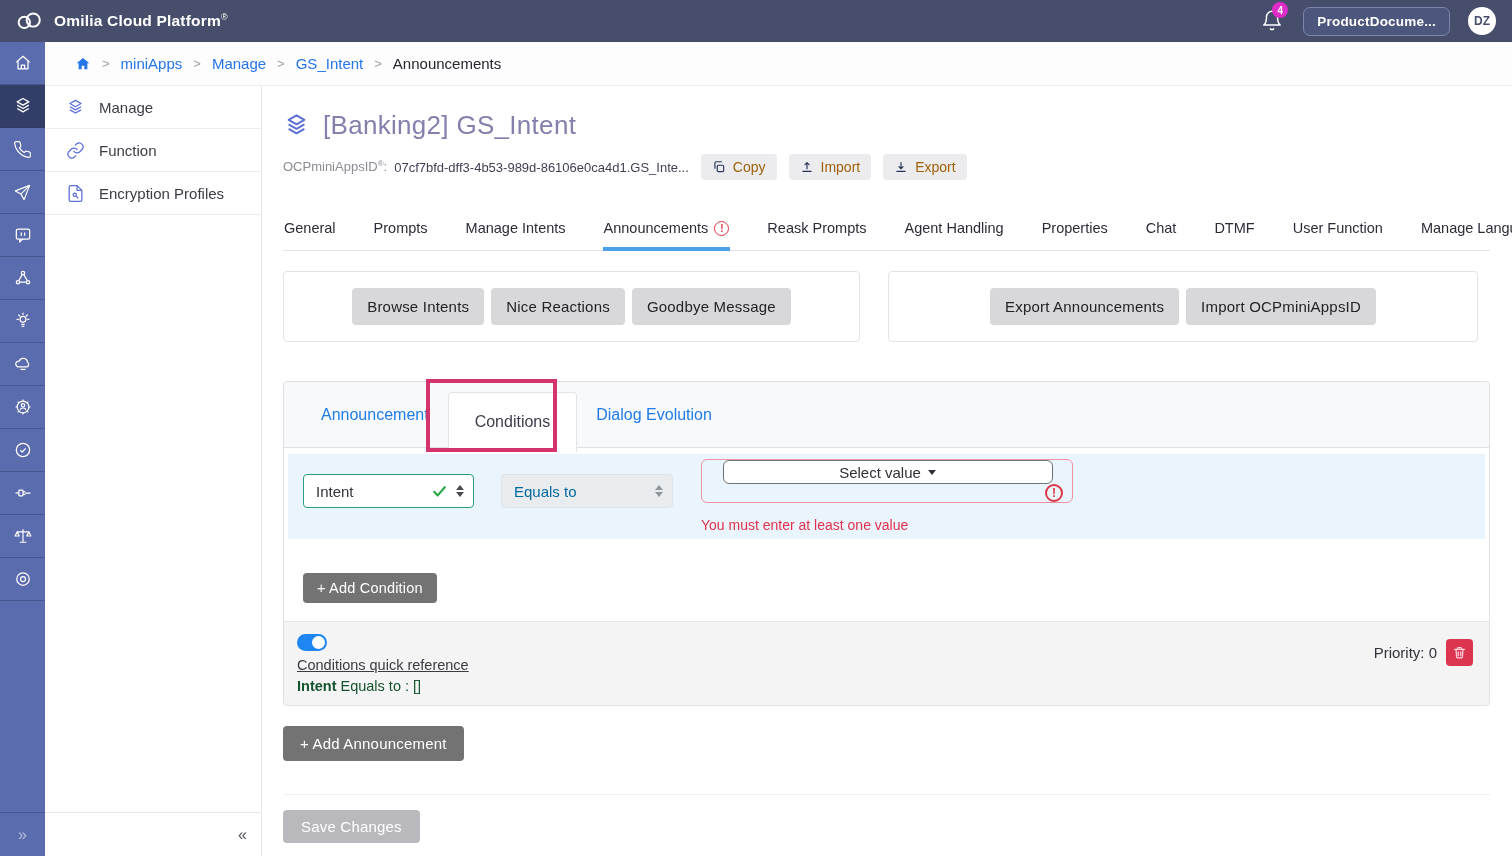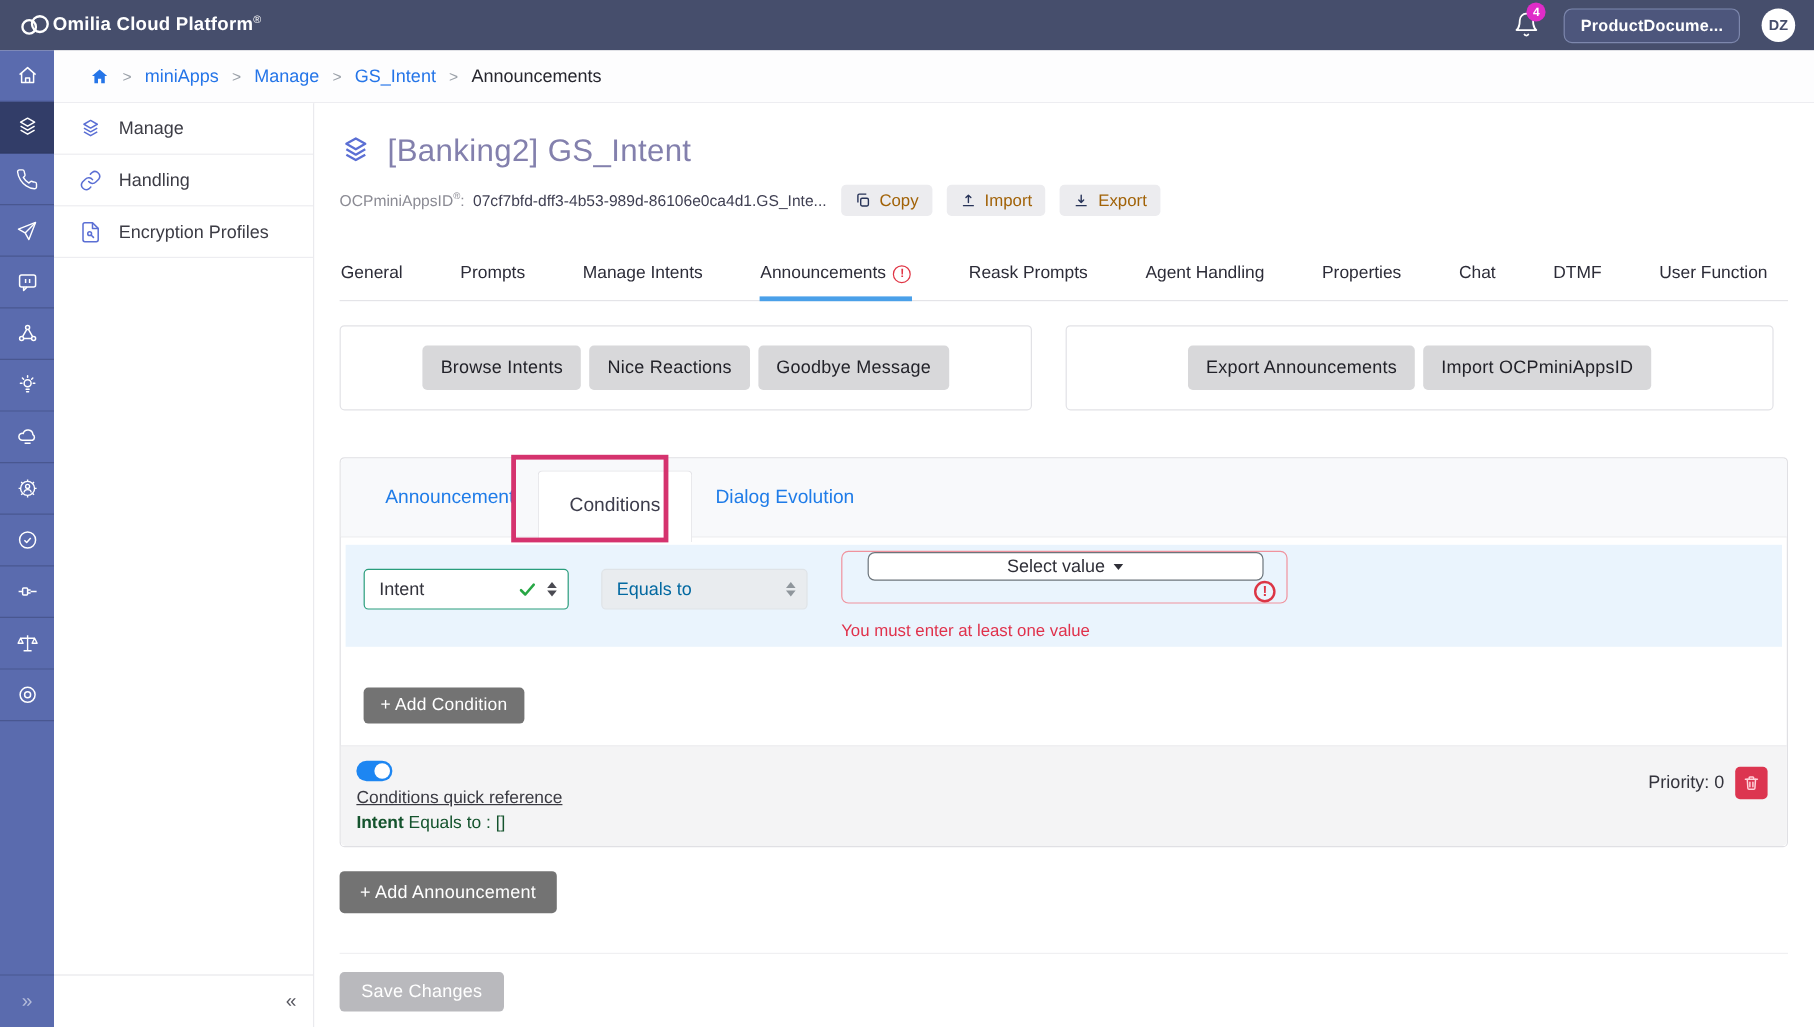--- a/index.html
+++ b/index.html
@@ -2,21 +2,21 @@
 <html><head>
 <meta charset="utf-8">
 <style>
   * { box-sizing: border-box; margin: 0; padding: 0; }
   html,body { width:1512px; height:856px; overflow:hidden; }
   body { font-family:"Liberation Sans","DejaVu Sans",sans-serif; background:#fff; color:#2c2c38; }
   svg { display:block; }
 
   
   .topbar { height:42px; background:#464e6c; display:flex; align-items:center; padding:0 16px 0 14px; color:#fff; }
-  .brand { display:flex; align-items:center; gap:0; }
+  .brand { display:flex; align-items:center; gap:10px; }
   .brand-name { font-size:15.5px; font-weight:700; letter-spacing:.2px; }
   .brand-name sup { font-size:9px; font-weight:400; }
   .topbar-right { margin-left:auto; display:flex; align-items:center; gap:18px; }
   .bell-wrap { position:relative; width:24px; height:24px; }
   .bell-badge { position:absolute; top:-7px; right:-3px; min-width:16px; height:16px; padding:0 3px;
     background:#df2cc8; border-radius:50%; font-size:10px; font-weight:700; display:flex; align-items:center; justify-content:center; }
   .org-btn { background:#4d567c; border:1px solid #7d87ad; border-radius:7px; color:#fff;
     font-family:inherit; font-size:13.5px; font-weight:600; padding:6px 13px; cursor:pointer; letter-spacing:.2px; }
   .avatar { width:28px; height:28px; border-radius:50%; background:#fff; color:#464e6c;
     font-size:12px; font-weight:700; display:flex; align-items:center; justify-content:center; }
@@ -48,21 +48,21 @@
   .main { flex:1; padding:0 22px 0 21px; overflow:hidden; background:#fff; }
   .title-row { margin-top:24px; display:flex; align-items:center; gap:13px; }
   .page-title { font-size:26px; font-weight:500; color:#8380ad; letter-spacing:.3px; }
   .id-row { margin-top:13px; display:flex; align-items:center; font-size:13px; }
   .id-label { color:#8b8b94; }
   .id-label sup { font-size:8px; }
   .id-value { color:#3f3f52; margin-left:7px; }
   .chip { display:inline-flex; align-items:center; gap:7px; background:#ececef; border:none; border-radius:4px;
     padding:5px 11px; font-family:inherit; font-size:14px; font-weight:500; color:#a16207; cursor:pointer; margin-left:12px; }
 
-  .tabs { margin-top:34px; display:flex; gap:46px; border-bottom:1px solid #e4e4e8; }
+  .tabs { margin-top:34px; display:flex; gap:36px; border-bottom:1px solid #e4e4e8; }
   .tab { padding:6px 1px 11px; font-size:14.5px; color:#2c2c38; border-bottom:4px solid transparent;
     margin-bottom:-1px; cursor:pointer; display:flex; align-items:center; gap:6px; white-space:nowrap; }
   .tab.active { border-bottom-color:#4aa0e9; }
   .tab-err { width:15px; height:15px; border:1.5px solid #e03444; border-radius:50%; color:#e03444;
     font-size:10px; font-weight:800; display:flex; align-items:center; justify-content:center; }
 
   .cards-row { margin-top:20px; display:flex; gap:28px; }
   .card { border:1px solid #e2e2e6; border-radius:4px; background:#fff; height:71px;
     display:flex; align-items:center; justify-content:center; gap:7px; }
   .card-a { width:577px; }
@@ -275,21 +275,21 @@
           </span>
           <span>Manage</span>
         </div>
         <div class="subnav-item">
           <span>
             <svg width="19" height="19" viewBox="0 0 24 24" fill="none" stroke="#5b6fd4" stroke-width="1.6" stroke-linecap="round" stroke-linejoin="round">
                 <path d="M10 13a5 5 0 0 0 7.5.5l3-3a5 5 0 0 0-7-7l-1.7 1.7"></path>
                 <path d="M14 11a5 5 0 0 0-7.5-.5l-3 3a5 5 0 0 0 7 7l1.7-1.7"></path>
               </svg>
           </span>
-          <span>Handling</span>
+          <span>Function</span>
         </div>
         <div class="subnav-item">
           <span>
             <svg width="19" height="19" viewBox="0 0 24 24" fill="none" stroke="#5b6fd4" stroke-width="1.6" stroke-linejoin="round">
                 <path d="M14 2 H6 a2 2 0 0 0-2 2 v16 a2 2 0 0 0 2 2 h12 a2 2 0 0 0 2-2 V8 Z"></path>
                 <path d="M14 2 v6 h6"></path>
                 <circle cx="11" cy="13.5" r="2"></circle>
                 <path d="M12.5 15 L15.5 18"></path>
               </svg>
           </span>

